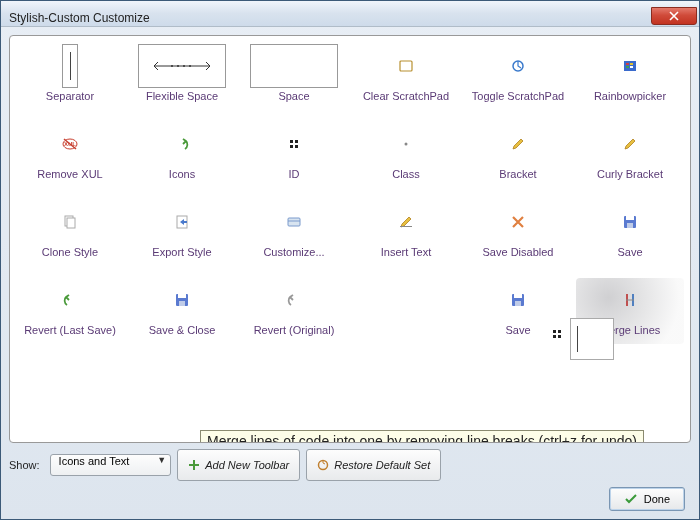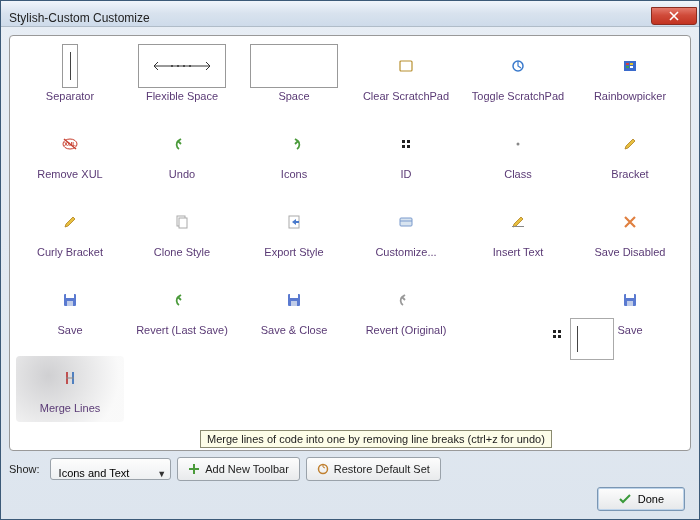--- a/index.html
+++ b/index.html
@@ -93,66 +93,67 @@
     background: radial-gradient(circle at 30% 30%, rgba(150,150,155,.45), rgba(200,200,200,.1) 80%);
     border-radius: 4px;
   }
   .tooltip {
     position: absolute;
     left: 190px;
     top: 394px;
     background: #fdfde8;
     border: 1px solid #8a8a70;
     padding: 2px 6px;
-    font-size: 11px;
+    font-size: 14px;
     color: #222;
     white-space: nowrap;
     z-index: 20;
   }
   .bottombar {
     margin-top: 6px;
     display: flex;
     align-items: center;
     gap: 6px;
   }
   .bottombar .lbl { color: #222; margin-right: 4px; }
   .combo {
     display: inline-flex;
-    align-items: flex-end;
+    align-items: flex-start;
     height: 22px;
     padding: 0 4px 0 8px;
     background: linear-gradient(to bottom, #fdfdfd, #eef0f2);
     border: 1px solid #9aa2aa;
     border-radius: 3px;
     cursor: pointer;
     gap: 28px;
   }
   .combo .caret { font-size: 9px; color: #333; }
   .btn {
     display: inline-flex;
     align-items: center;
-    height: 24px;
+    height: 32px;
     padding: 0 10px;
     background: linear-gradient(to bottom, #fdfdfd, #e8eaec);
     border: 1px solid #9aa2aa;
     border-radius: 3px;
     cursor: pointer;
     gap: 5px;
     color: #222;
+    font-style: italic;
   }
   .footer {
     display: flex;
     justify-content: flex-end;
     padding: 6px 6px 0 0;
   }
   .donebtn {
     display: inline-flex;
     align-items: center;
     height: 24px;
-    padding: 0 20px;
+    padding: 0 14px;
     background: linear-gradient(to bottom, #fdfdfd, #e6e8ea);
     border: 1px solid #7a96b3;
     border-radius: 3px;
     cursor: pointer;
     gap: 6px;
     box-shadow: 0 0 0 1px #bcd3ea inset;
   }
   svg { display: block; }
   
   .drag-ghost {
@@ -244,28 +245,20 @@
           </div>
           <div class="cell">
             <div class="iconbox">
               <svg width="18" height="16" viewBox="0 0 18 16">
                 <ellipse cx="9" cy="8" rx="7" ry="5" fill="#fff" stroke="#c84030" stroke-width="1"></ellipse>
                 <text x="9" y="10" font-size="6" text-anchor="middle" fill="#c84030" font-weight="bold">XUL</text>
                 <path d="M3 3 L15 13" stroke="#c84030" stroke-width="1.5"></path>
               </svg>
             </div>
             <div class="cell-label">Remove XUL</div>
-          </div>
-          <div class="cell">
-            <div class="iconbox">
-              <svg width="16" height="14" viewBox="0 0 16 14">
-                <path d="M12 4c2 2 2 6-1 8M12 4l-3 3M12 4l-3-2" stroke="#4a9a3a" stroke-width="1.8" fill="none" transform="scale(-1,1) translate(-16,0)"></path>
-              </svg>
-            </div>
-            <div class="cell-label">Undo</div>
           </div>
           <div class="cell">
             <div class="iconbox">
               <svg width="16" height="14" viewBox="0 0 16 14">
                 <path d="M12 4c2 2 2 6-1 8M12 4l-3 3M12 4l-3-2" stroke="#4a9a3a" stroke-width="1.8" fill="none"></path>
               </svg>
             </div>
             <div class="cell-label">Icons</div>
           </div>
           <div class="cell">

